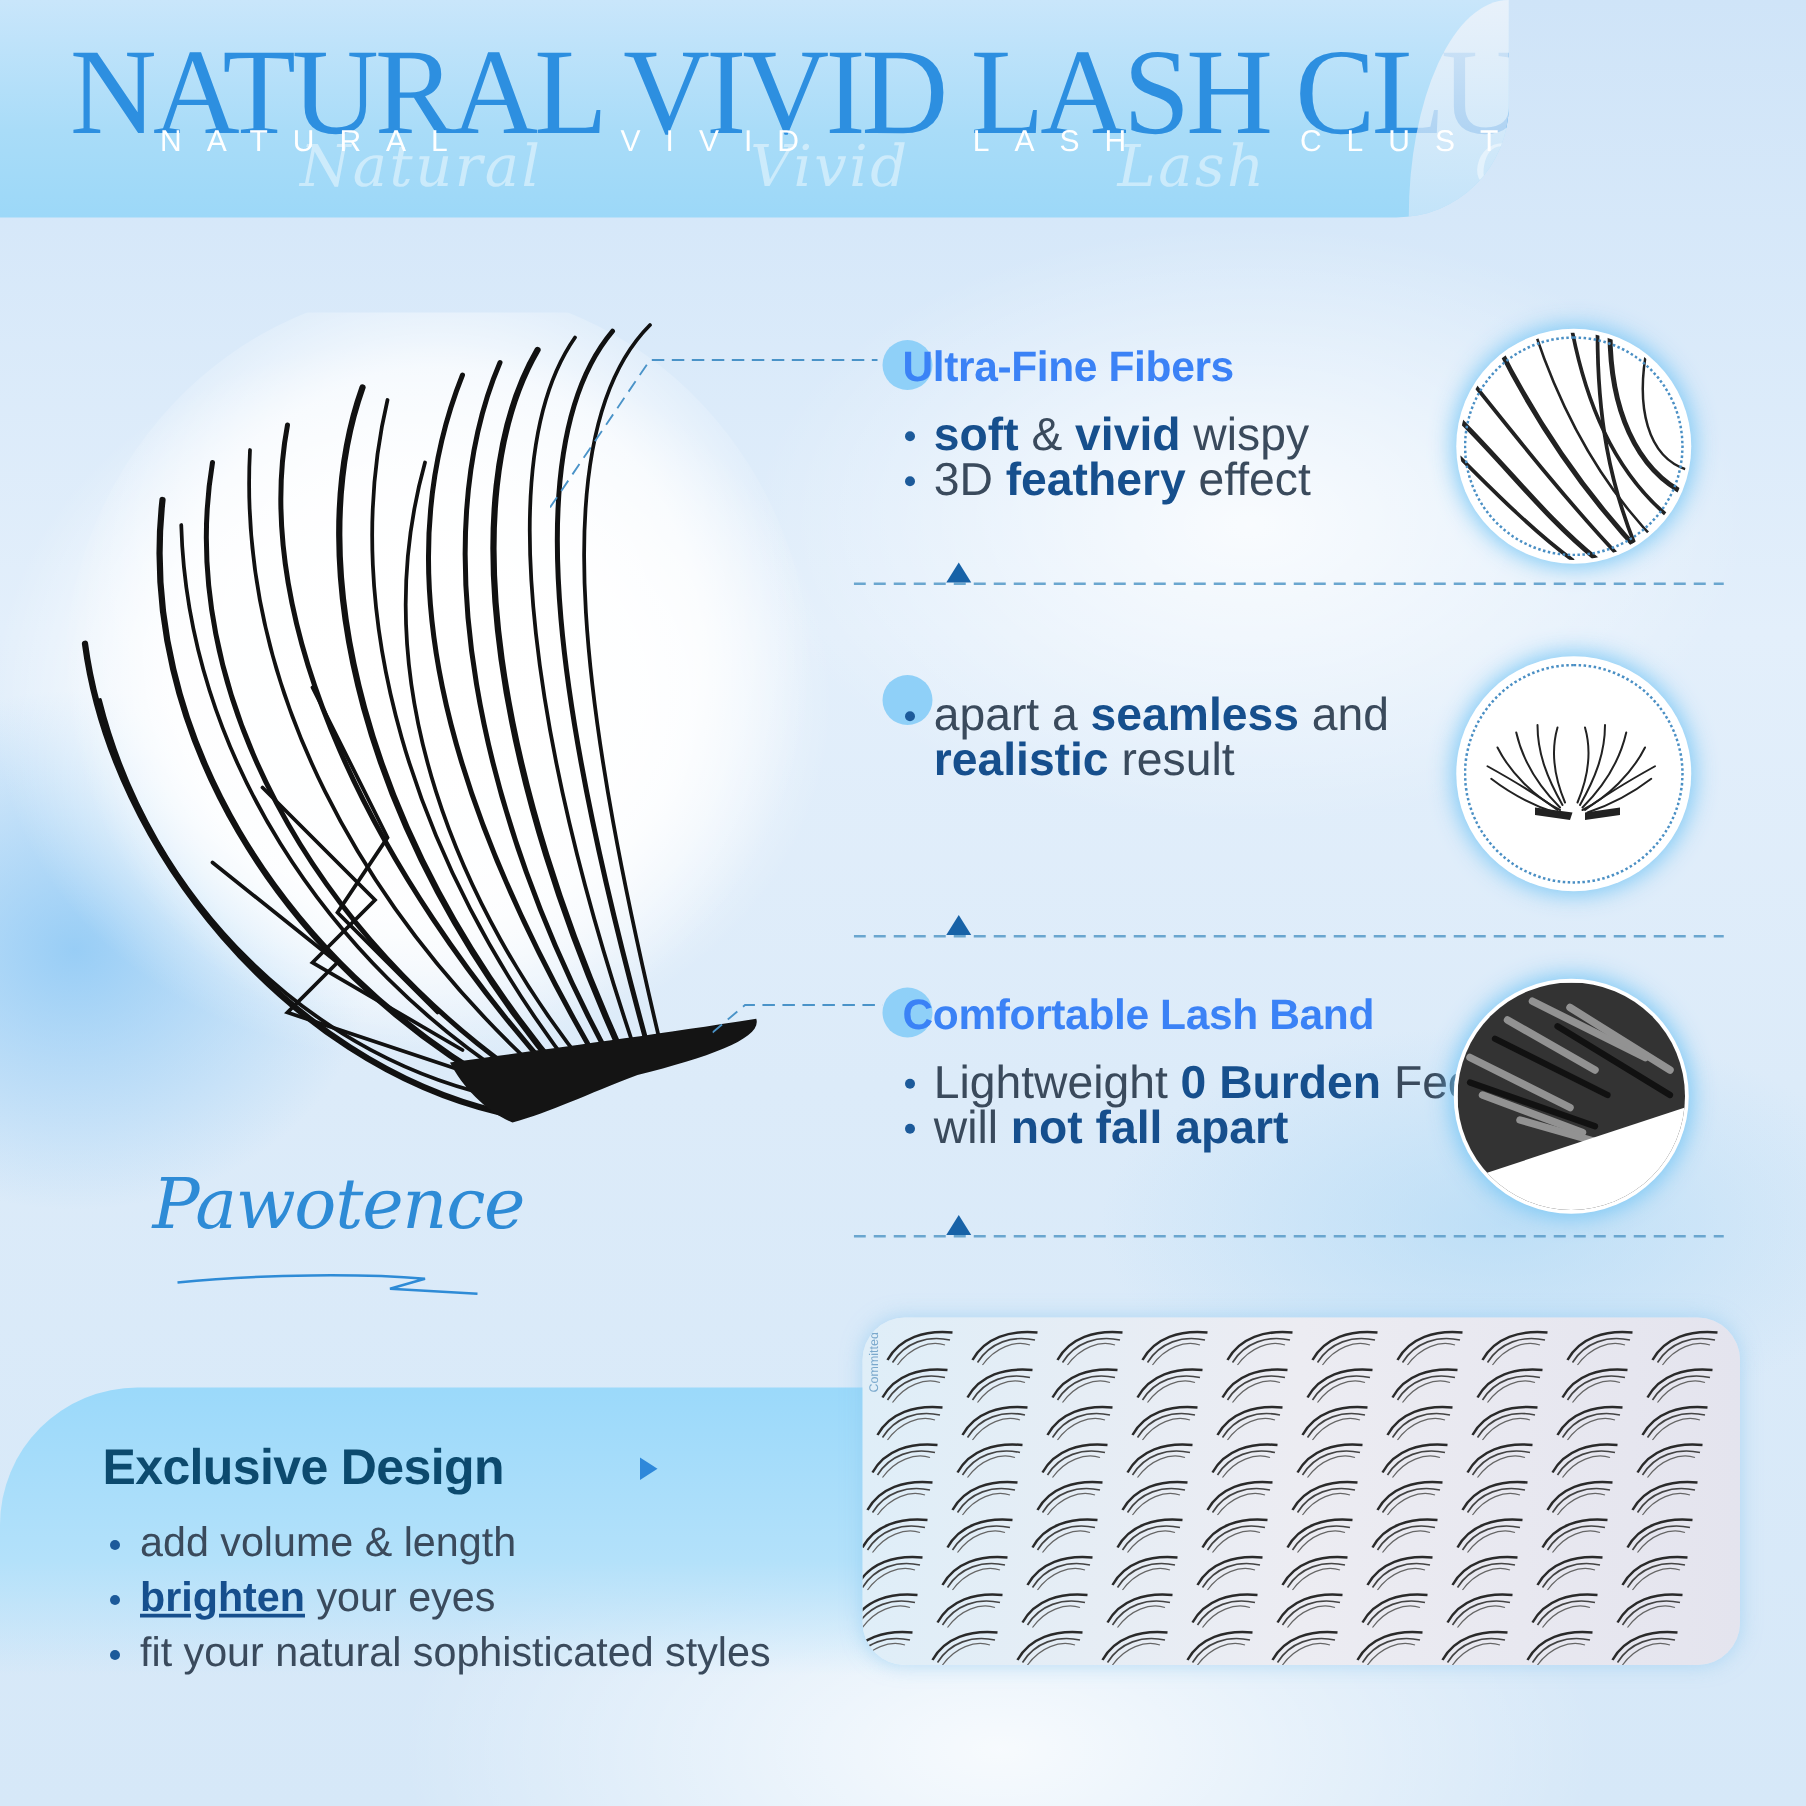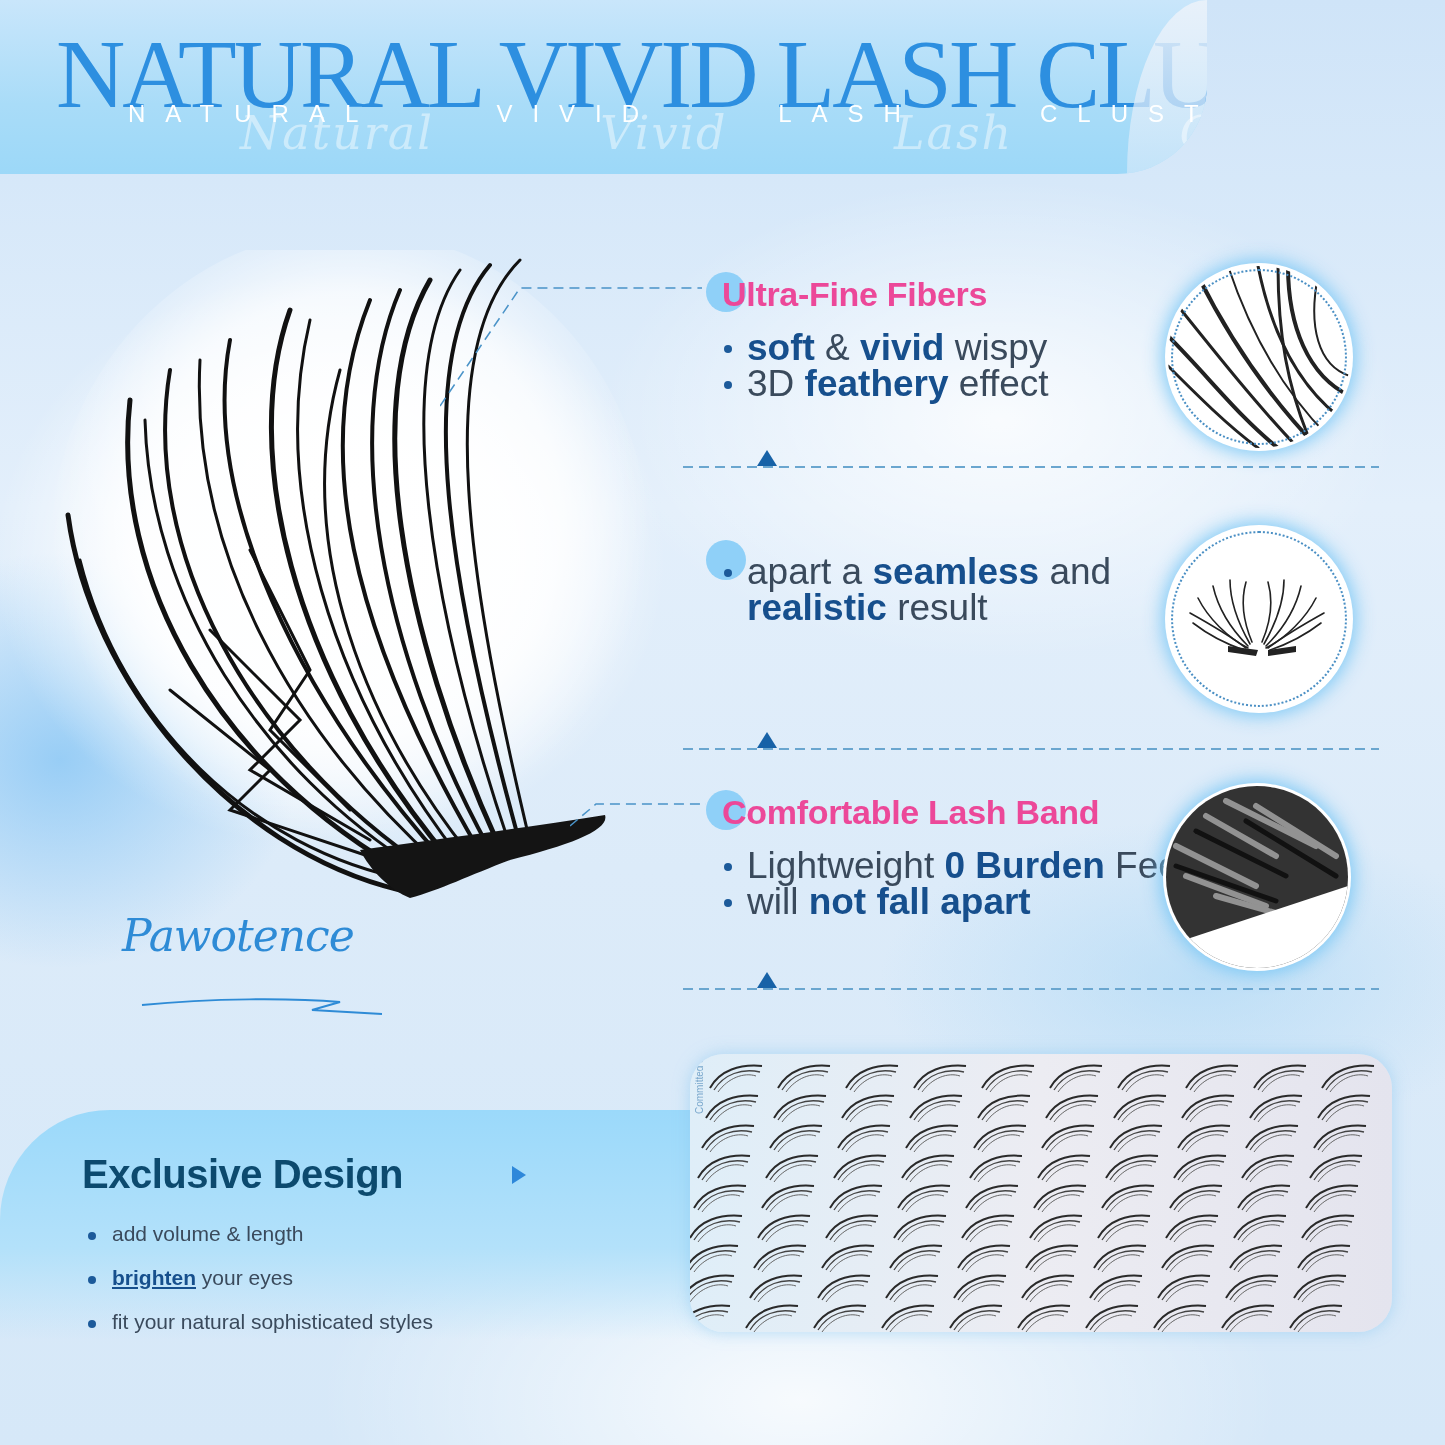--- a/index.html
+++ b/index.html
@@ -44,39 +44,39 @@
   .title-spaced {
     position: absolute; left: 128px; top: 100px; width: 1200px;
     font-family: "Liberation Sans", sans-serif; font-size: 24px; letter-spacing: 20px;
     color: #ffffff; white-space: nowrap; text-align: justify; text-align-last: justify; z-index: 2;
   }
 
   
   .hero-lash { position: absolute; left: 50px; top: 250px; width: 600px; height: 720px; }
 
   .brand {
-    position: absolute; left: 112px; top: 898px; width: 280px; height: 130px;
-    font-family: "DejaVu Serif", serif; font-style: italic; font-size: 44px;
+    position: absolute; left: 112px; top: 919px; width: 280px; height: 130px;
+    font-family: "DejaVu Serif", serif; font-style: italic; font-size: 56px;
     color: #2e8bd6; letter-spacing: -1px;
   }
   .brand span { position: absolute; left: 10px; top: 12px; }
   .brand svg { position: absolute; left: 0; top: 0; }
 
   
   .connector { position: absolute; }
 
   
   .feature { position: absolute; left: 706px; width: 450px; }
   .feature .dot-bg {
     position: absolute; left: 0; top: 0; width: 40px; height: 40px; border-radius: 50%;
     background: #8fd0f8;
   }
   .feature h2 {
     position: relative; margin-left: 16px; font-size: 34px; font-weight: 700;
-    color: #ec4899; letter-spacing: -0.3px; line-height: 44px; white-space: nowrap;
+    color: #3b82f6; letter-spacing: -0.3px; line-height: 44px; white-space: nowrap;
   }
   .feature ul { list-style: none; margin-top: 14px; margin-left: 16px; }
   .feature li {
     position: relative; padding-left: 25px; font-size: 37px; line-height: 36px;
     color: #3a4a5c; font-weight: 300; white-space: nowrap;
   }
   .feature li .bullet {
     position: absolute; left: 2px; top: 15px; width: 8px; height: 8px; border-radius: 50%;
     background: #1c5a9a;
   }
@@ -115,21 +115,21 @@
     font-size: 40px; font-weight: 700; color: #0c4a6e; letter-spacing: -0.5px; line-height: 48px;
     display: inline-block;
   }
   .exclusive .play {
     position: absolute; left: 430px; top: 16px; width: 0; height: 0;
     border-top: 9px solid transparent; border-bottom: 9px solid transparent;
     border-left: 14px solid #2e88da;
   }
   .exclusive ul { list-style: none; margin-top: 14px; }
   .exclusive li {
-    position: relative; padding-left: 30px; font-size: 21px; line-height: 44px;
+    position: relative; padding-left: 30px; font-size: 33px; line-height: 44px;
     color: #3a4a5c; font-weight: 300; white-space: nowrap;
   }
   .exclusive li .bullet {
     position: absolute; left: 6px; top: 20px; width: 8px; height: 8px; border-radius: 50%; background: #1c5a9a;
   }
   .exclusive li b { color: #164f8d; font-weight: 700; text-decoration: underline; }
 
   .tray {
     position: absolute; left: 690px; top: 1054px; width: 702px; height: 278px;
     border-radius: 34px; overflow: hidden;

